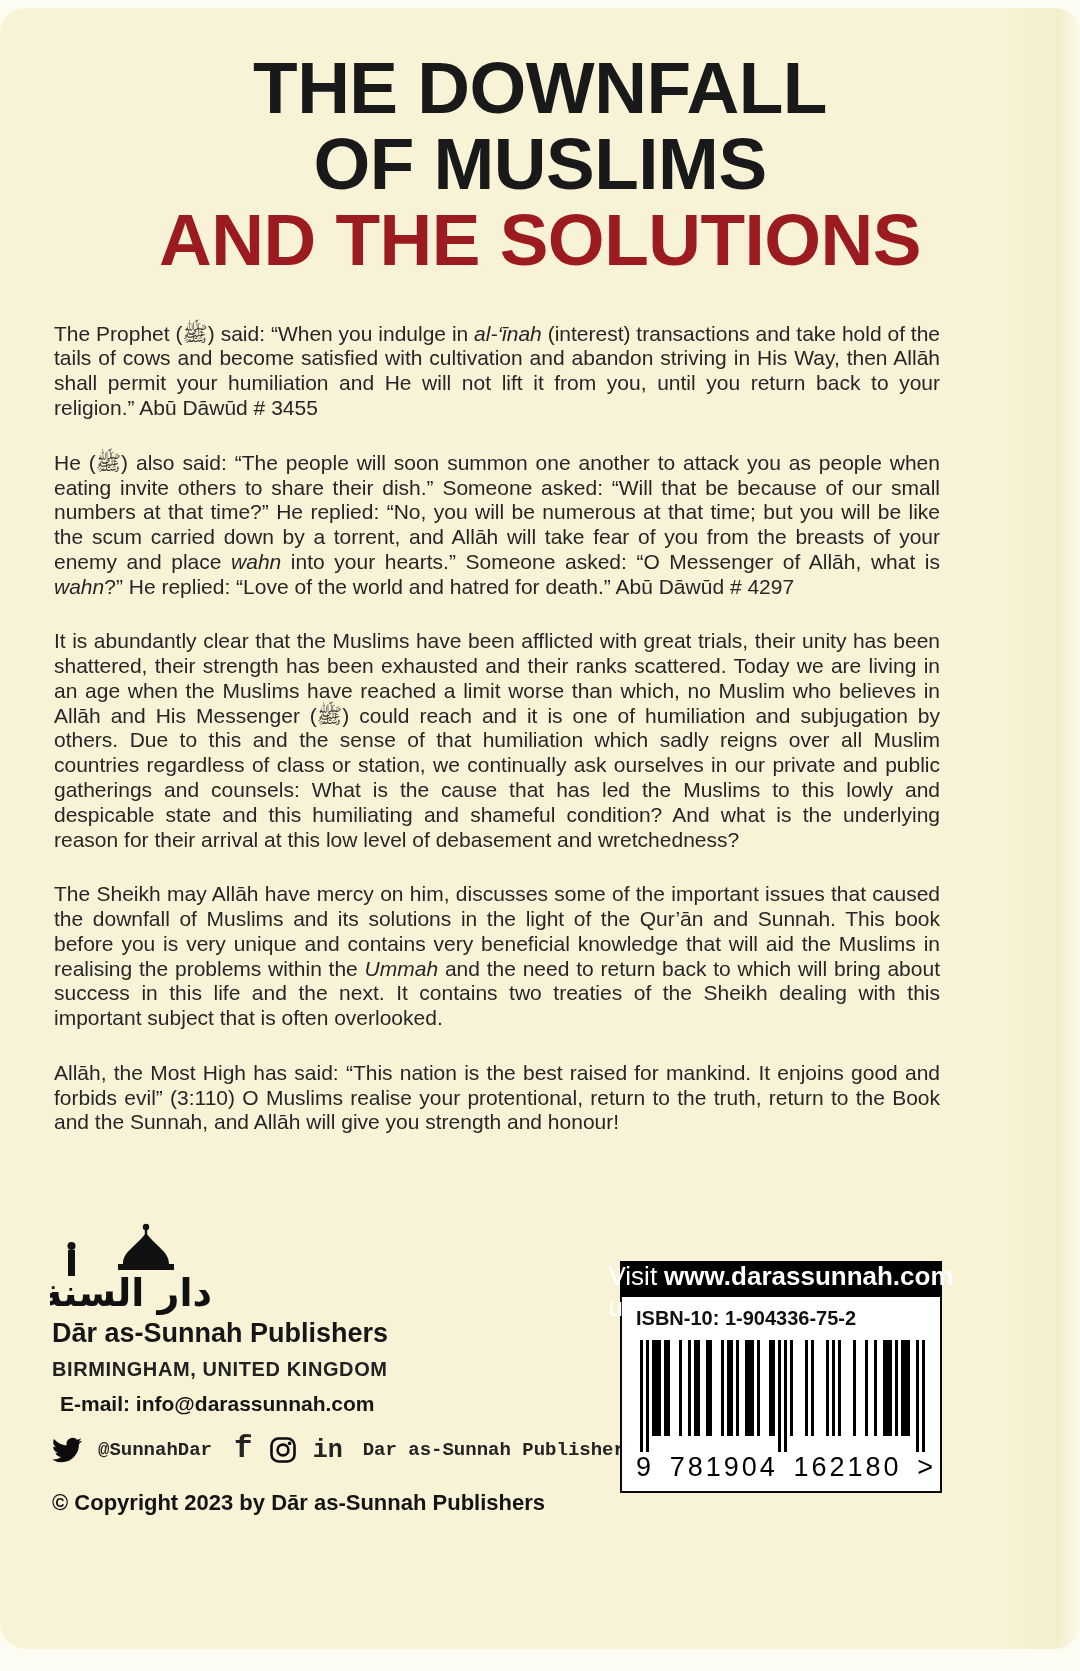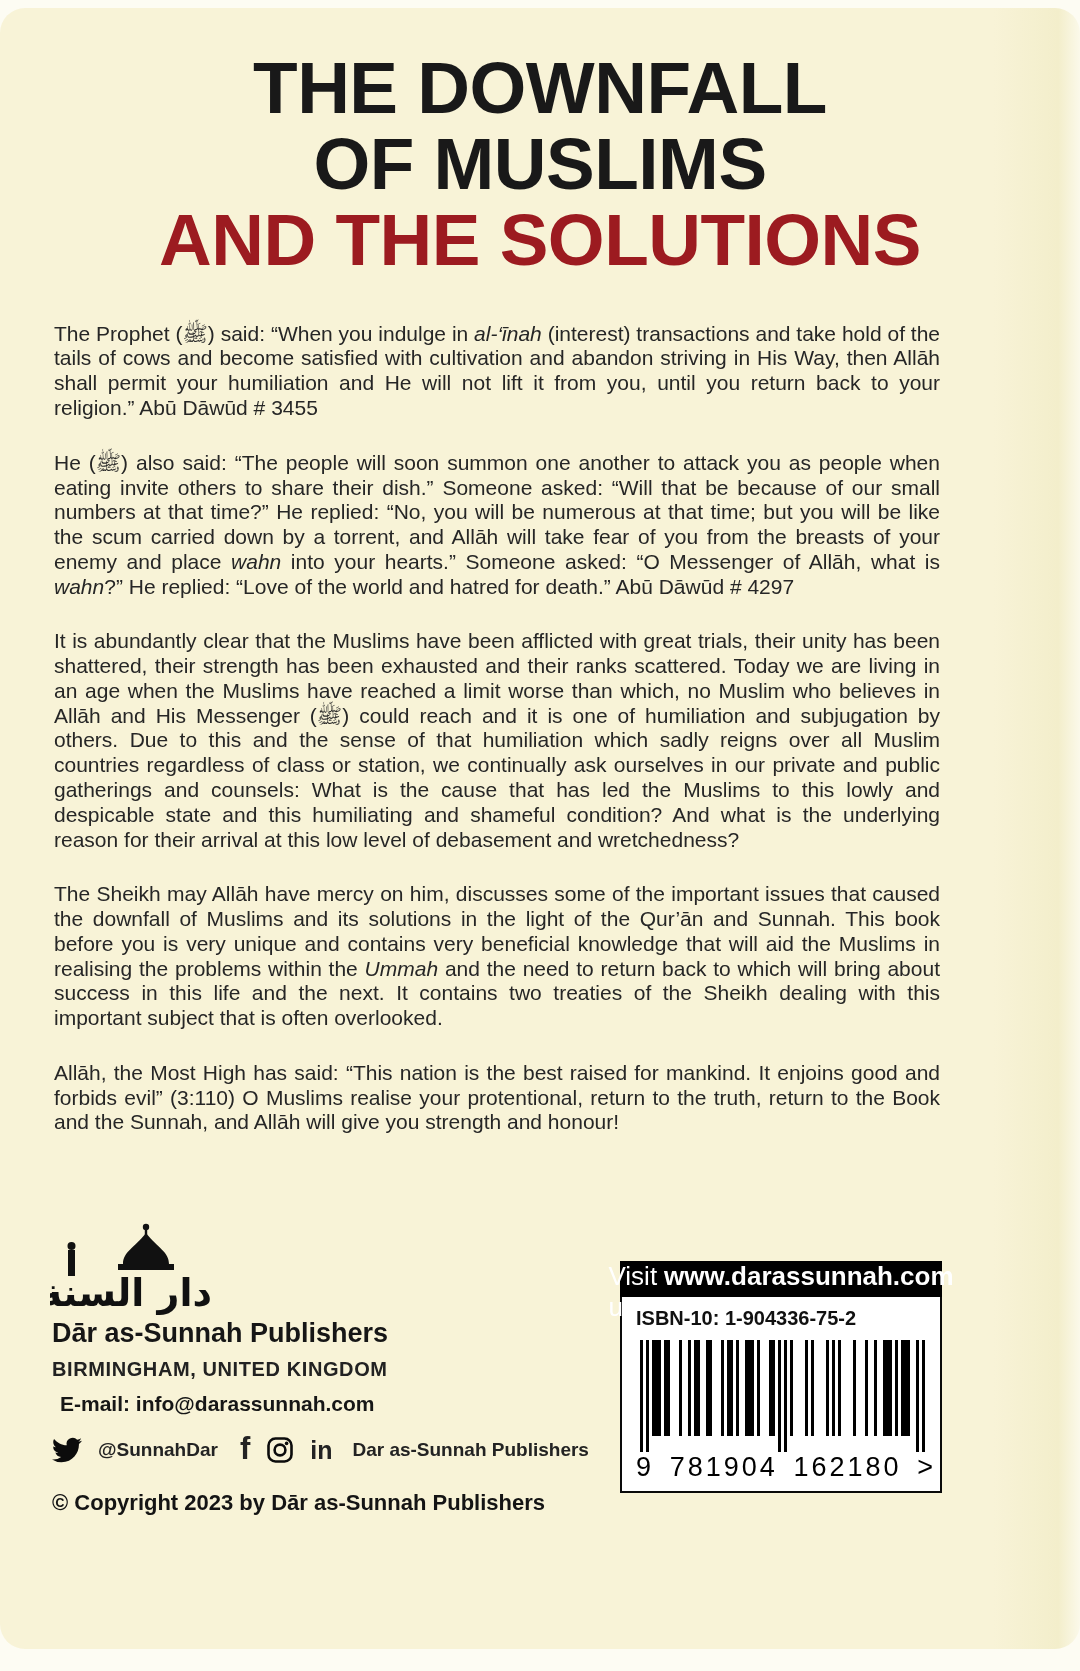--- a/index.html
+++ b/index.html
@@ -38,21 +38,21 @@
     font-size:21px; line-height:1.18;
     text-align:justify; color:#262626;
   }
   .body-text p { margin-bottom:30px; }
   .body-text i { font-style:italic; }
   
   .logo { position:absolute; left:50px; top:1212px; width:170px; height:96px; }
   .pub-name { position:absolute; left:52px; top:1310px; font-size:27px; font-weight:bold; color:#161616; }
   .pub-location { position:absolute; left:52px; top:1350px; font-size:20px; font-weight:bold; letter-spacing:0.6px; color:#222; }
   .pub-email { position:absolute; left:40px; top:1384px; font-size:21px; font-weight:bold; color:#161616;margin-left:20px; }
-  .social-row { position:absolute; left:52px; top:1424px; display:flex; align-items:center; gap:16px; height:36px; }
+  .social-row { position:absolute; left:52px; top:1424px; display:flex; align-items:center; gap:16px; height:36px;font-family:Liberation Mono, monospace; }
   .social-row .handle { font-size:19px; font-weight:bold; margin-right:6px; }
   .social-row .fb { font-size:31px; font-weight:bold; line-height:1; margin-top:-4px; }
   .social-row .li { font-size:25px; font-weight:bold; line-height:1; }
   .social-row .caption { font-size:19px; font-weight:bold; margin-left:4px; }
   .copyright { position:absolute; left:52px; top:1482px; font-size:22px; font-weight:bold; color:#141414; }
   
   .barcode-block { position:absolute; left:620px; top:1253px; width:322px; }
   .barcode-header {
     background:#000; color:#fff; height:36px;
     display:flex; justify-content:center; gap:7px;

